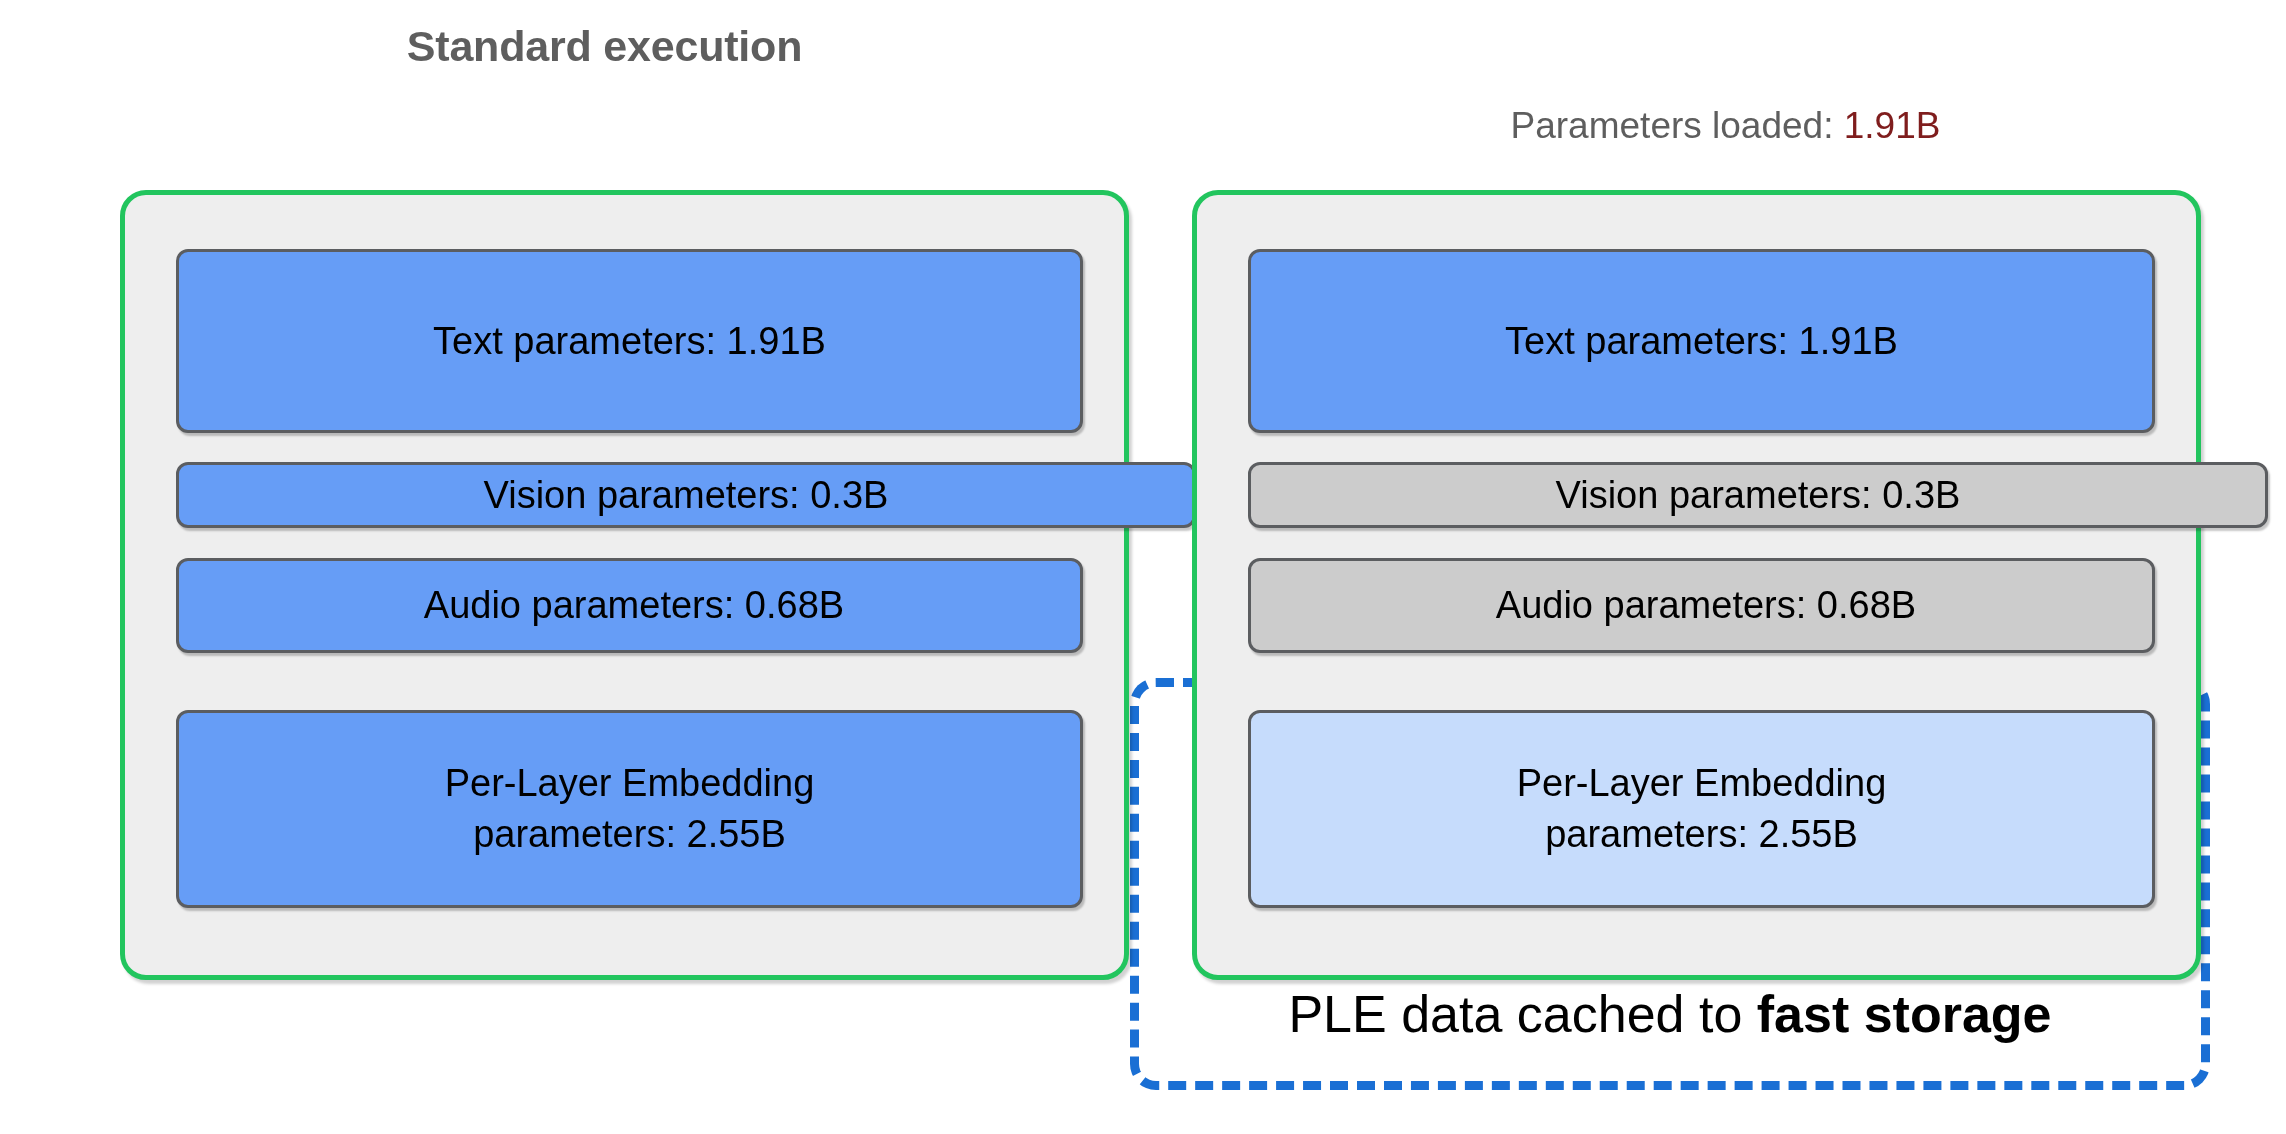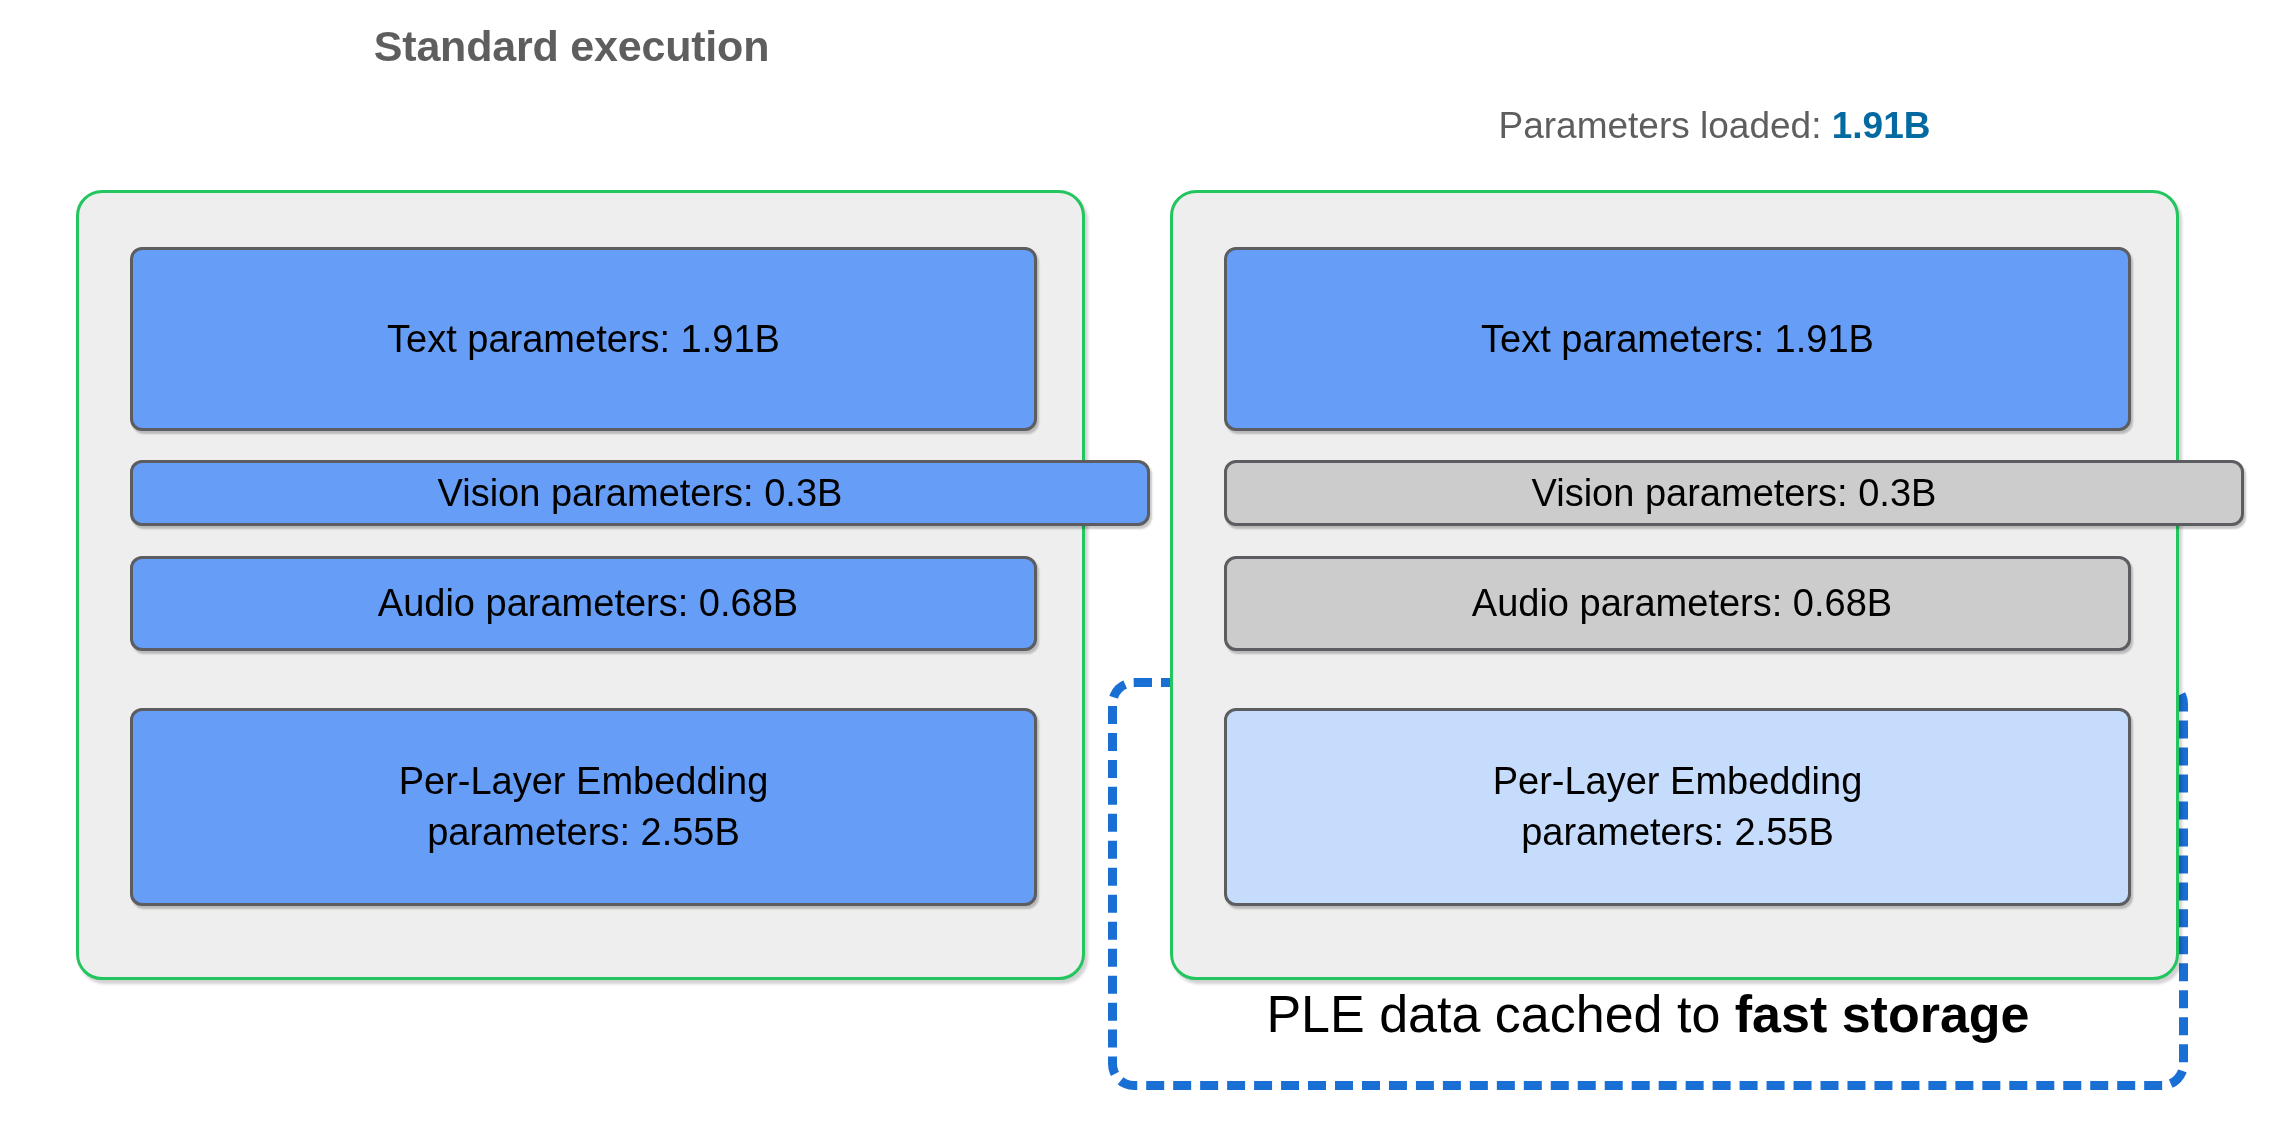--- a/index.html
+++ b/index.html
@@ -13,20 +13,21 @@
     font-family: "Liberation Sans", sans-serif;
     position: relative;
     overflow: hidden;
   }
 
   .stage {
     position: absolute;
     inset: 0;
     display: flex;
     flex-direction: row;
+    margin-left: 44px;
   }
 
   .column {
     position: relative;
     width: 1143px;
     height: 1134px;
   }
 
   
   .col-title {
@@ -43,32 +44,32 @@
   .col-subtitle {
     position: absolute;
     left: 0;
     width: 100%;
     text-align: center;
     font-size: 37px;
     font-weight: normal;
     color: #5e5e5e;
     white-space: nowrap;
   }
-  .col-subtitle b { font-weight: bold; color: #0369a1; }
+  .col-subtitle b { font-weight: normal; color: #7f1d1d; }
 
   #left-title   { top: 22px; }
   #left-sub     { top: 105px; }
   #right-title  { top: 22px; }
   #right-sub    { top: 105px; }
 
   
   .panel {
     position: absolute;
     background: #eeeeee;
-    border: 3px solid #22c55e;
+    border: 5px solid #22c55e;
     border-radius: 26px;
     box-shadow: 3px 4px 3px rgba(0,0,0,0.18);
     box-sizing: border-box;
   }
   #left-panel {
     left: 76px;
     top: 190px;
     width: 1009px;
     height: 790px;
   }

